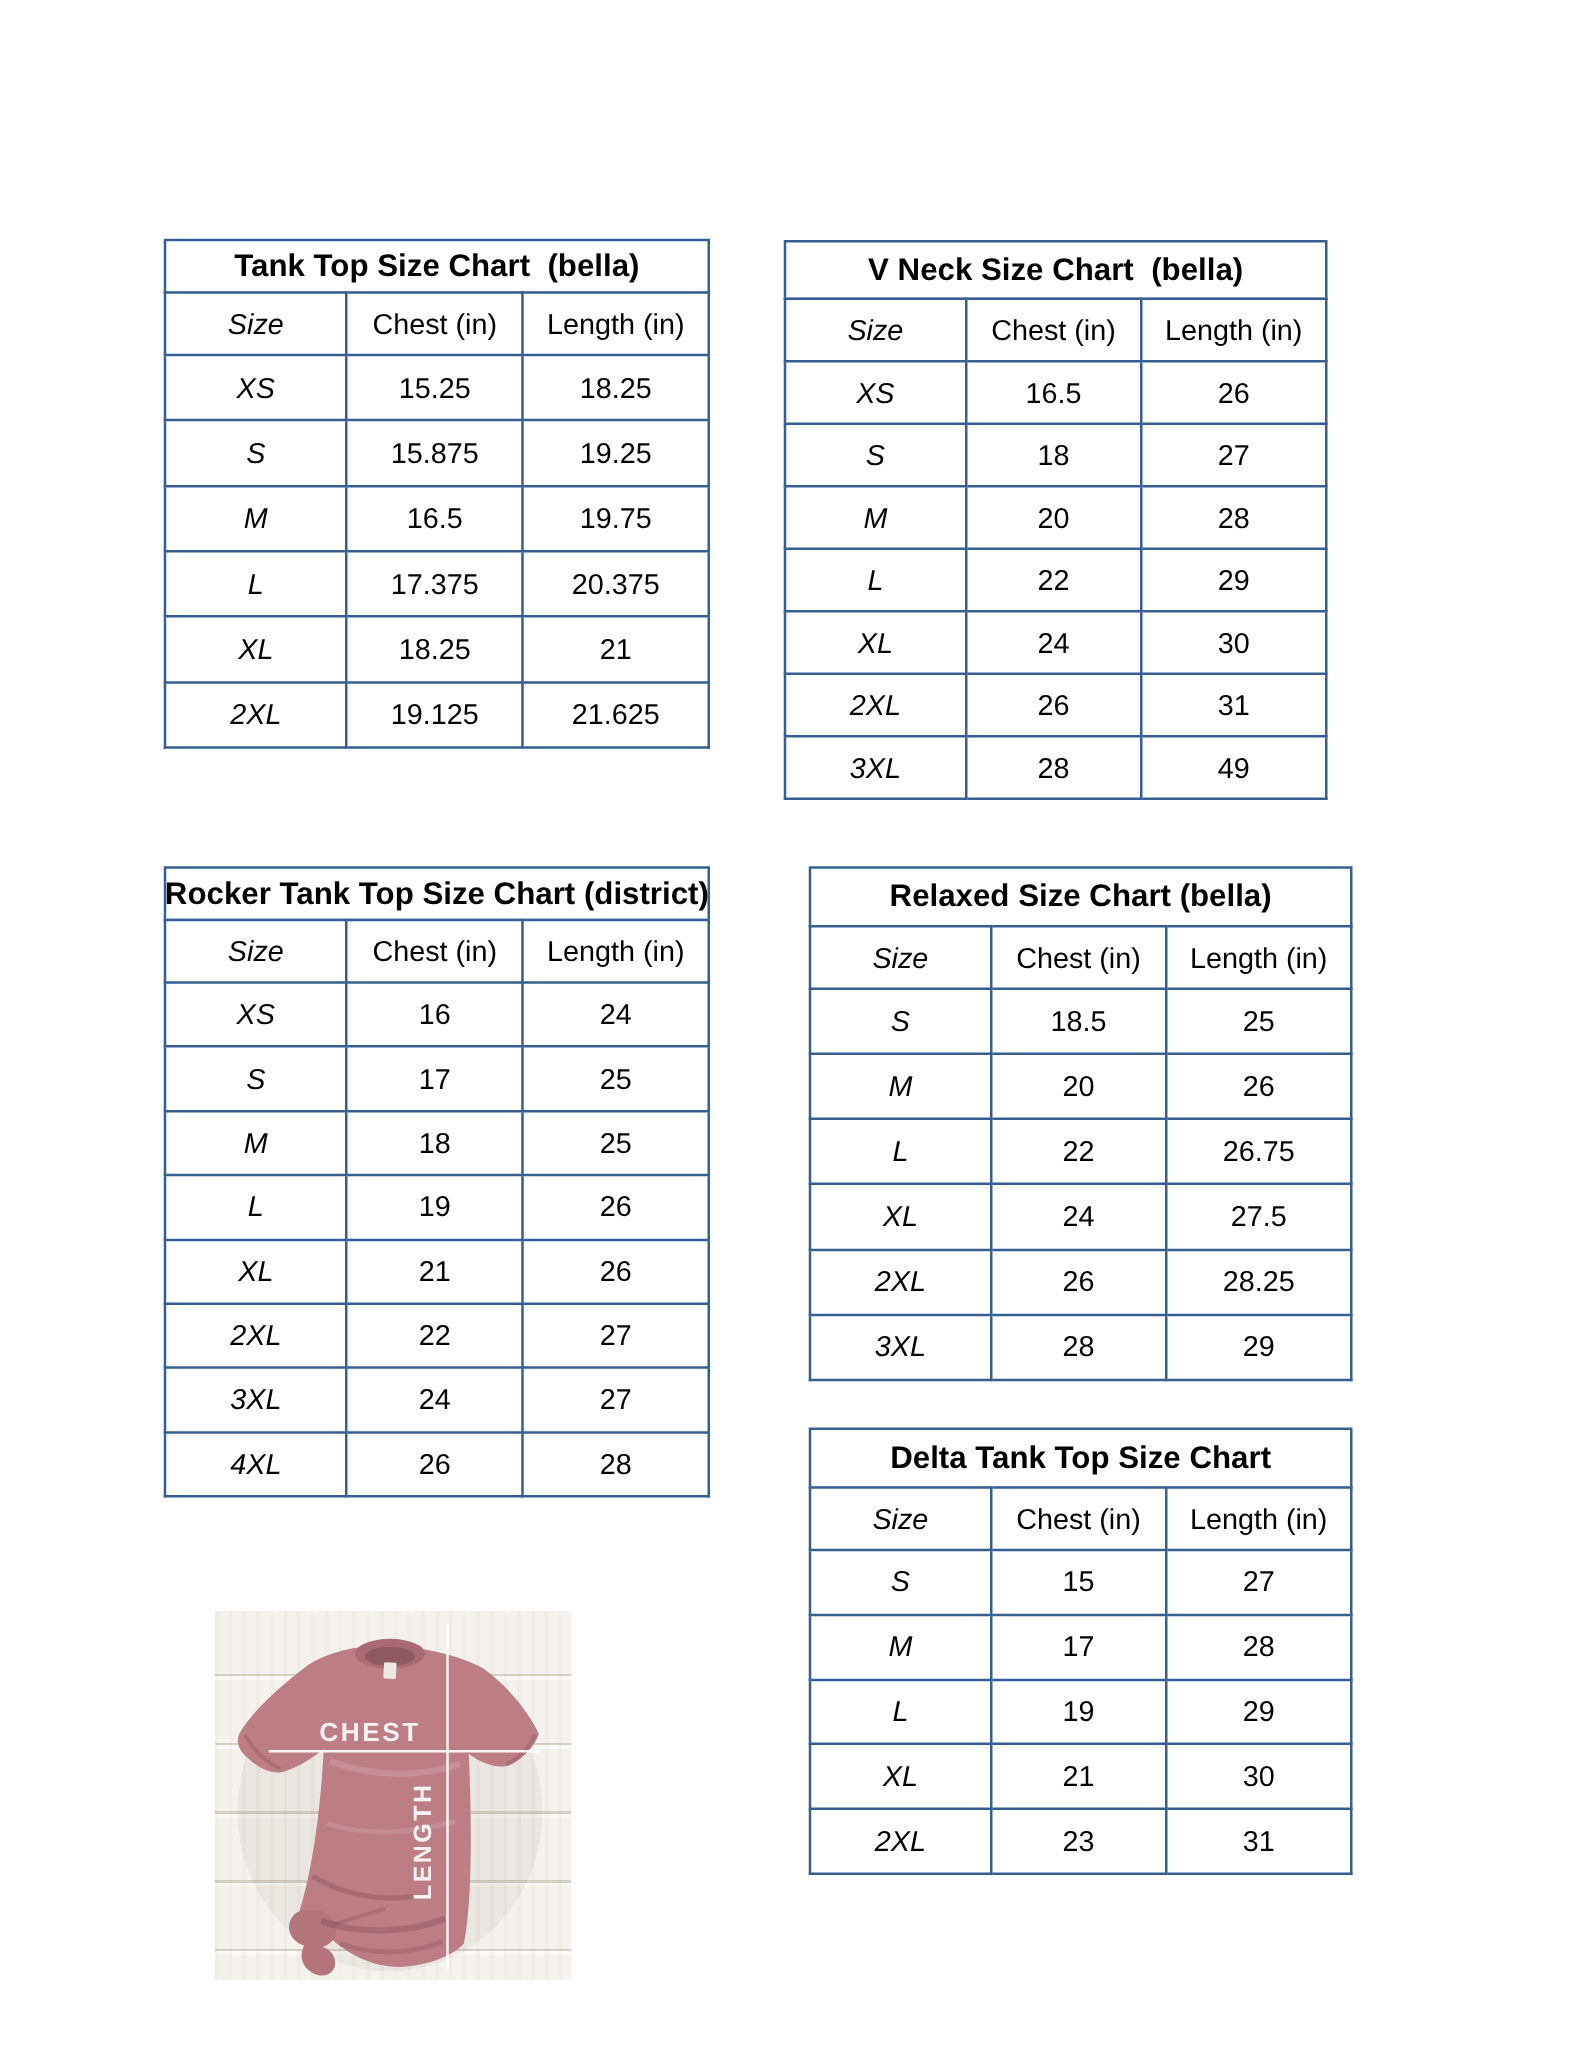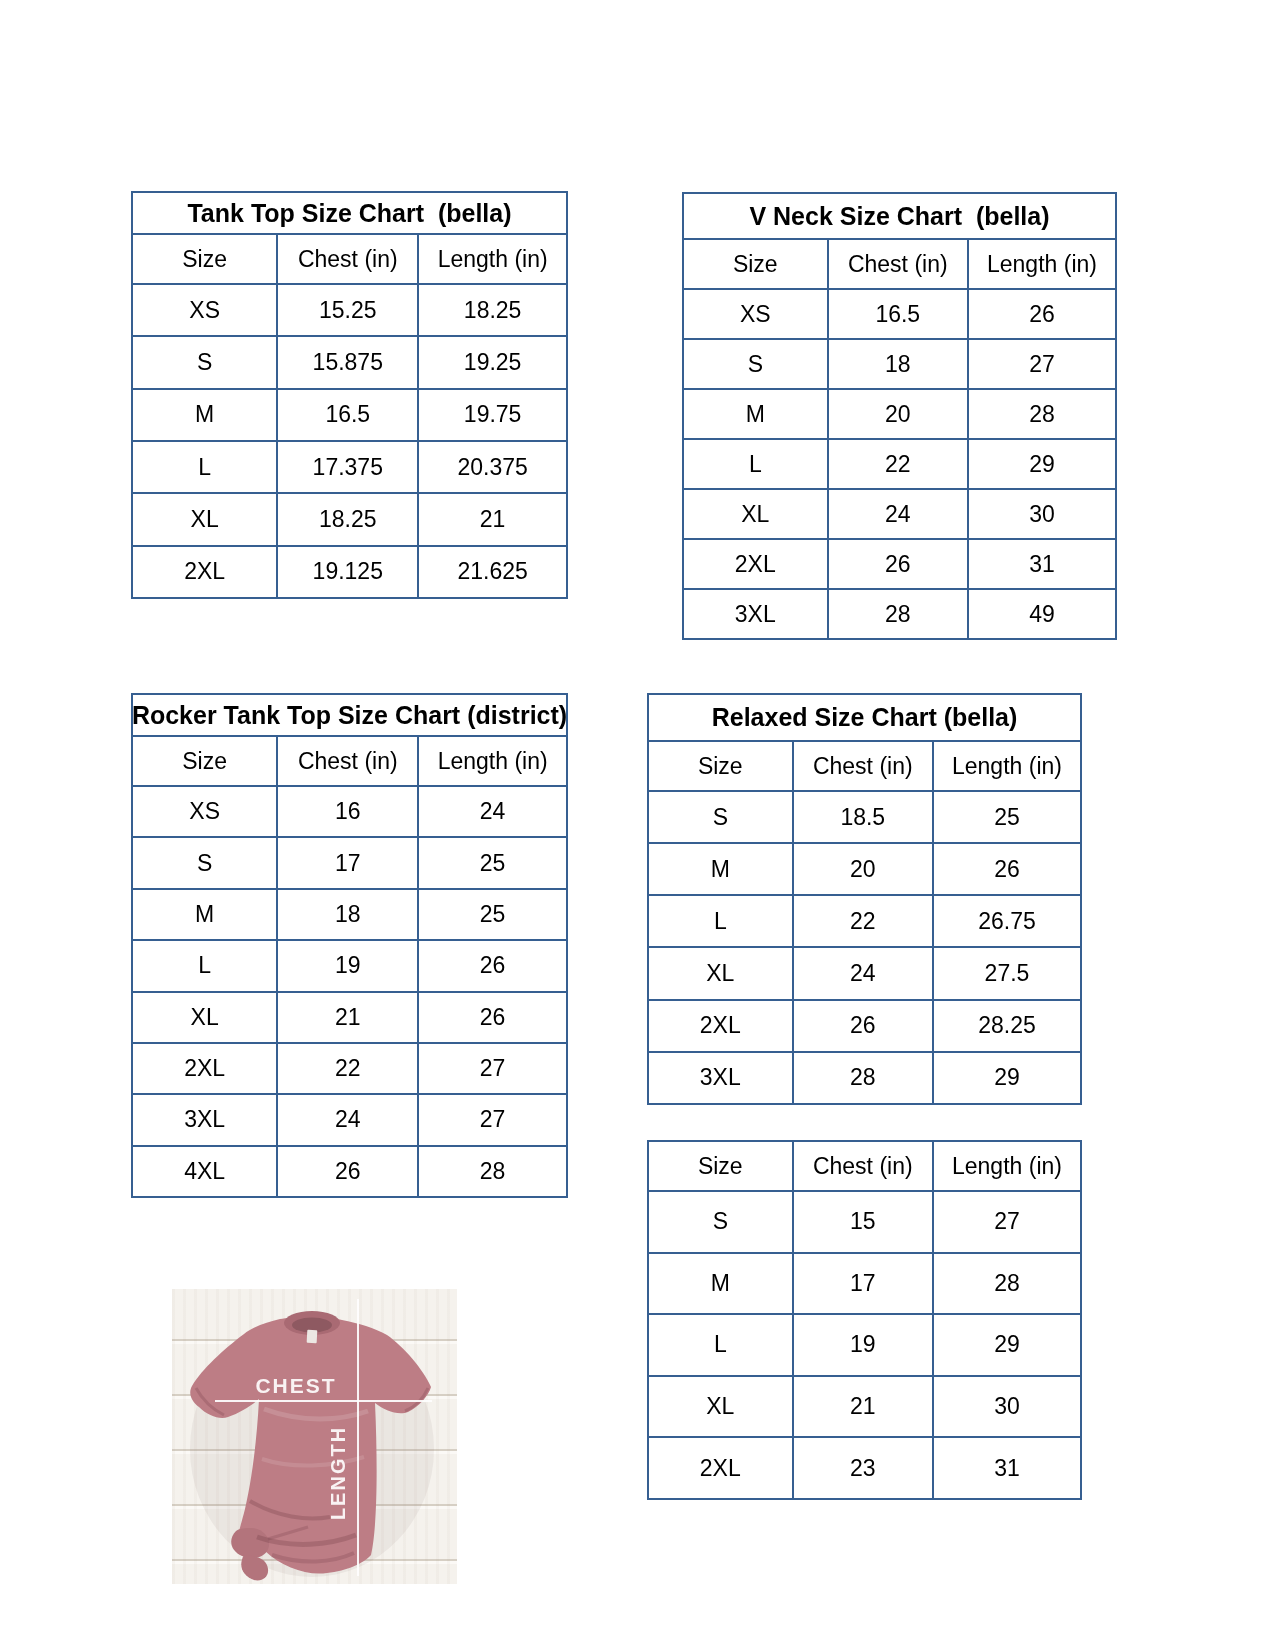--- a/index.html
+++ b/index.html
@@ -39,27 +39,27 @@
   }
   .size-table th,.size-table td{
     border:2px solid #365f91;
     text-align:center;
     vertical-align:middle;
     font-size:23px;
     font-weight:normal;
     padding:0;
     height:48px;
   }
-  .size-table th:nth-child(1),.size-table td:nth-child(1){width:33.4%;}
+  .size-table th:nth-child(1),.size-table td:nth-child(1){width:33.4%;font-style:italic;}
   .size-table th:nth-child(2),.size-table td:nth-child(2){width:32.4%;}
   .size-table th:nth-child(3),.size-table td:nth-child(3){width:34.2%;}
 
   .tbl-tank{left:131px;top:191px;width:437px;height:408px;border-radius:11px;}
   .tbl-tank .t-title{height:44px;}
-  .tbl-vneck{left:682px;top:192px;width:435px;height:382px;}
+  .tbl-vneck{left:627px;top:192px;width:435px;height:382px;}
   .tbl-vneck .t-title{height:48px;}
   .tbl-rocker{left:131px;top:693px;width:437px;height:505px;}
   .tbl-rocker .t-title{height:44px;}
   .tbl-relaxed{left:647px;top:693px;width:435px;height:412px;}
   .tbl-relaxed .t-title{height:49px;}
   .tbl-delta{left:647px;top:1142px;width:435px;height:358px;}
   .tbl-delta .t-title{height:49px;}
 
   .shirt-photo{
     position:absolute;
@@ -267,20 +267,21 @@
           <tr>
             <td>3XL</td>
             <td>28</td>
             <td>29</td>
           </tr>
         </tbody>
       </table>
   </div>
 
   <div class="size-table tbl-delta">
+    <div class="t-title">Delta Tank Top Size Chart</div>
     <table>
         <thead>
           <tr>
             <th>Size</th>
             <th>Chest (in)</th>
             <th>Length (in)</th>
           </tr>
         </thead>
         <tbody>
           <tr>

